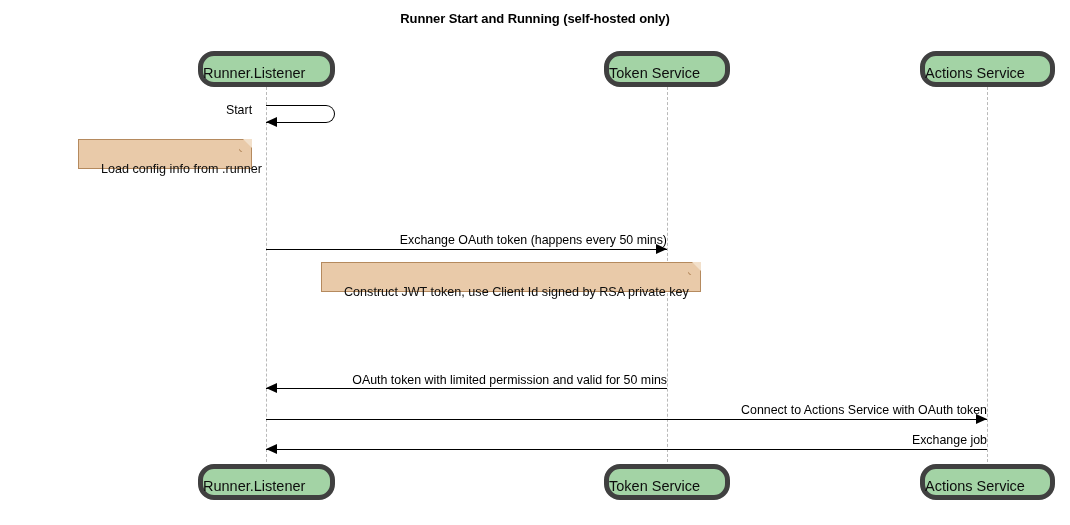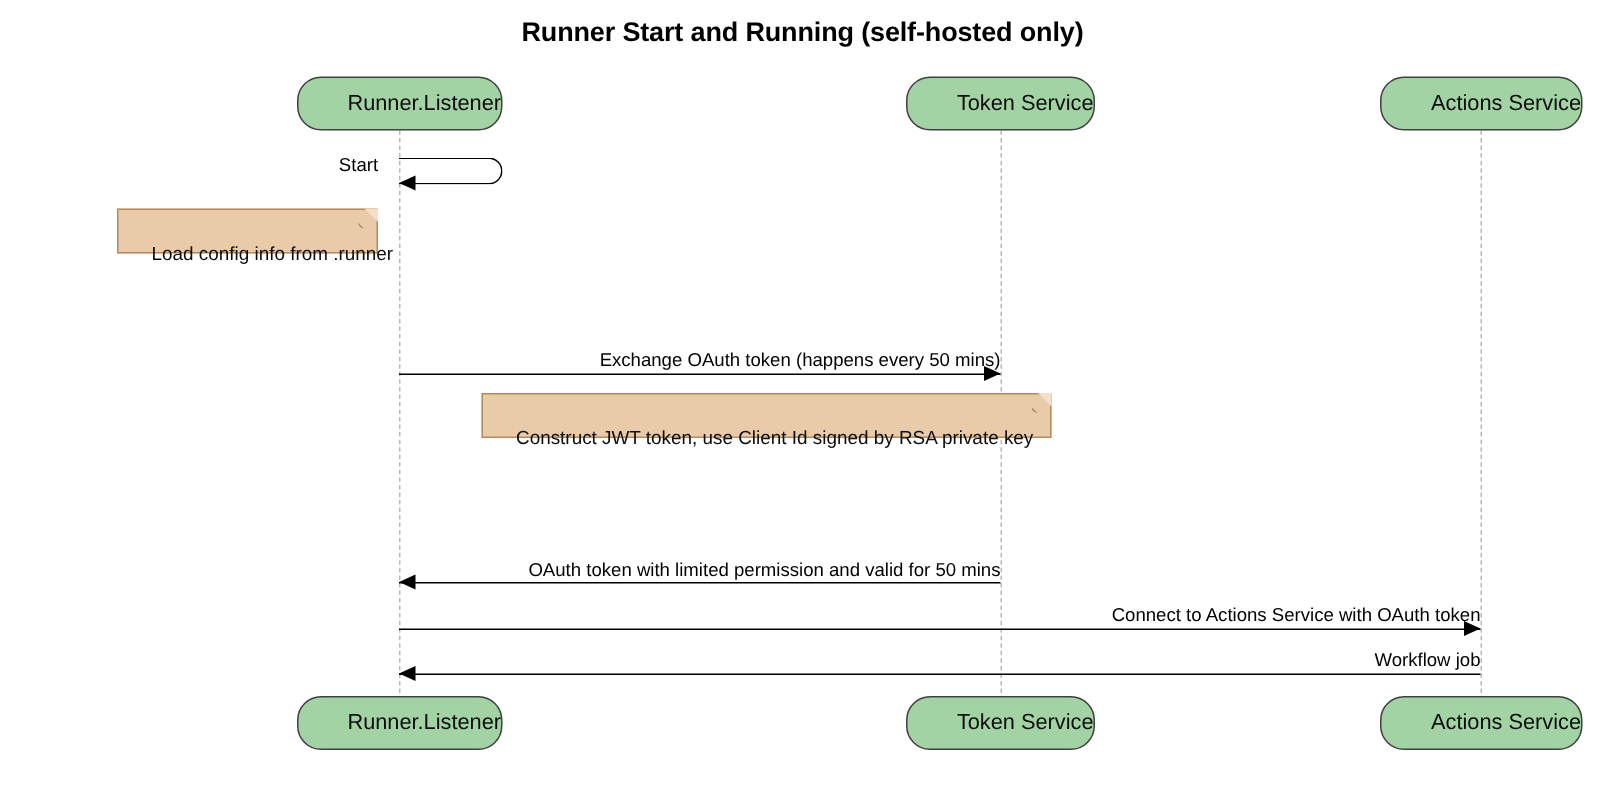--- a/index.html
+++ b/index.html
@@ -17,39 +17,39 @@
     height: 525px;
     overflow: hidden;
     background: #ffffff;
   }
   #title {
     position: absolute;
     left: 0;
     top: 11px;
     width: 1070px;
     text-align: center;
-    font-size: 18px;
+    font-size: 13px;
     font-weight: bold;
     color: #000000;
     letter-spacing: -0.1px;
   }
   .lifeline {
     position: absolute;
     width: 0;
     border-left: 1px dashed #b9b9b9;
   }
   .participant {
     position: absolute;
     box-sizing: border-box;
     background: #a3d3a5;
-    border: 1px solid #404040;
+    border: 5px solid #404040;
     border-radius: 16px;
     height: 36px;
     line-height: 34px;
-    text-align: right;
+    text-align: left;
     font-size: 14.5px;
     color: #0d0d0d;
     white-space: nowrap;
   }
   .note {
     position: absolute;
     box-sizing: border-box;
     background: #e9caa9;
     border: 1px solid #b58a5e;
     font-size: 12.6px;
@@ -160,21 +160,21 @@
 
 
   <div class="msg-label" style="left:266px; top:373px; width:401px;">OAuth token with limited permission and valid for 50 mins</div>
   <div class="msg-line" style="left:266px; top:388px; width:401px;"></div>
   <div class="arrow-left" style="left:266px; top:383px;"></div>
 
   <div class="msg-label" style="left:266px; top:403px; width:721px;">Connect to Actions Service with OAuth token</div>
   <div class="msg-line" style="left:266px; top:419px; width:721px;"></div>
   <div class="arrow-right" style="left:976px; top:414px;"></div>
 
-  <div class="msg-label" style="left:266px; top:433px; width:721px;">Workflow job</div>
+  <div class="msg-label" style="left:266px; top:433px; width:721px;">Exchange job</div>
   <div class="msg-line" style="left:266px; top:449px; width:721px;"></div>
   <div class="arrow-left" style="left:266px; top:444px;"></div>
 
   <div class="participant" style="left:198px; top:464px; width:137px;">Runner.Listener</div>
   <div class="participant" style="left:604px; top:464px; width:126px;">Token Service</div>
   <div class="participant" style="left:920px; top:464px; width:135px;">Actions Service</div>
 
 </div>
 
 </body></html>

